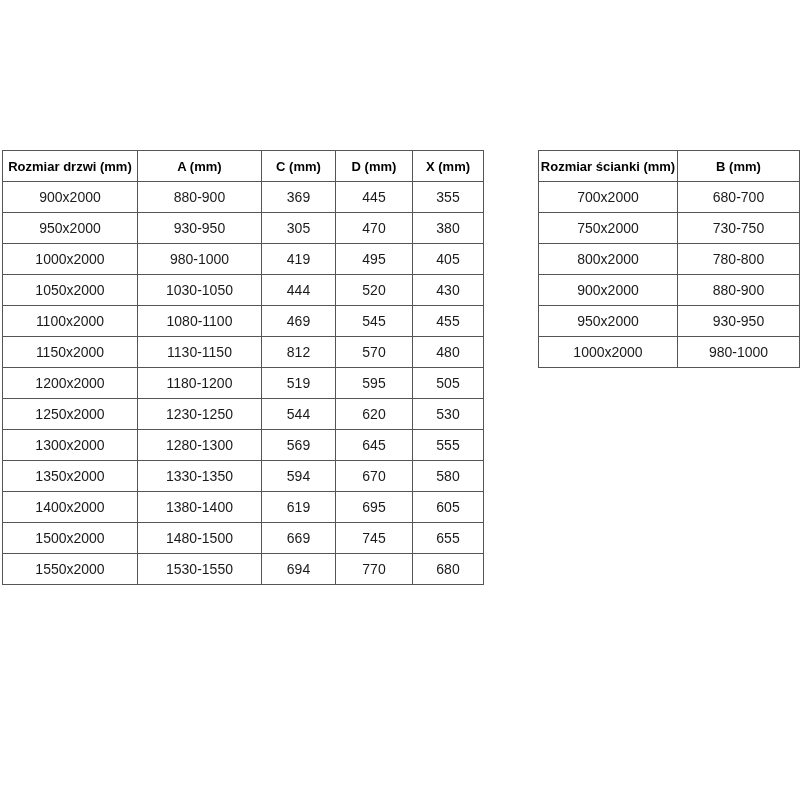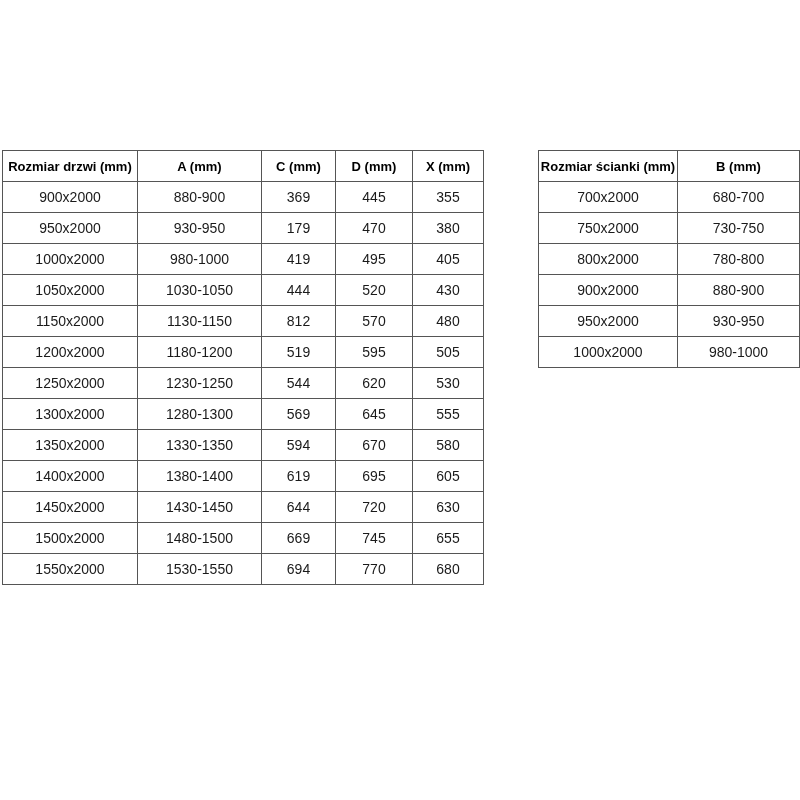--- a/index.html
+++ b/index.html
@@ -71,39 +71,46 @@
         <tr>
           <td>900x2000</td>
           <td>880-900</td>
           <td>369</td>
           <td>445</td>
           <td>355</td>
         </tr>
         <tr>
           <td>950x2000</td>
           <td>930-950</td>
-          <td>179</td>
+          <td>305</td>
           <td>470</td>
           <td>380</td>
         </tr>
         <tr>
           <td>1000x2000</td>
           <td>980-1000</td>
           <td>419</td>
           <td>495</td>
           <td>405</td>
         </tr>
         <tr>
           <td>1050x2000</td>
           <td>1030-1050</td>
           <td>444</td>
           <td>520</td>
           <td>430</td>
         </tr>
         <tr>
+          <td>1100x2000</td>
+          <td>1080-1100</td>
+          <td>469</td>
+          <td>545</td>
+          <td>455</td>
+        </tr>
+        <tr>
           <td>1150x2000</td>
           <td>1130-1150</td>
           <td>812</td>
           <td>570</td>
           <td>480</td>
         </tr>
         <tr>
           <td>1200x2000</td>
           <td>1180-1200</td>
           <td>519</td>
@@ -130,27 +137,20 @@
           <td>594</td>
           <td>670</td>
           <td>580</td>
         </tr>
         <tr>
           <td>1400x2000</td>
           <td>1380-1400</td>
           <td>619</td>
           <td>695</td>
           <td>605</td>
-        </tr>
-        <tr>
-          <td>1450x2000</td>
-          <td>1430-1450</td>
-          <td>644</td>
-          <td>720</td>
-          <td>630</td>
         </tr>
         <tr>
           <td>1500x2000</td>
           <td>1480-1500</td>
           <td>669</td>
           <td>745</td>
           <td>655</td>
         </tr>
         <tr>
           <td>1550x2000</td>

